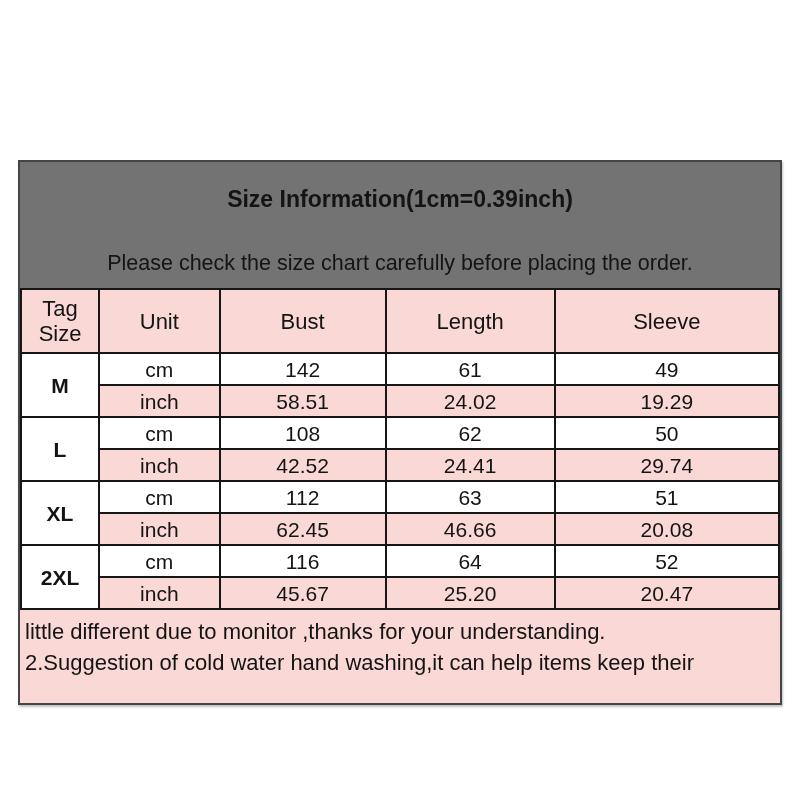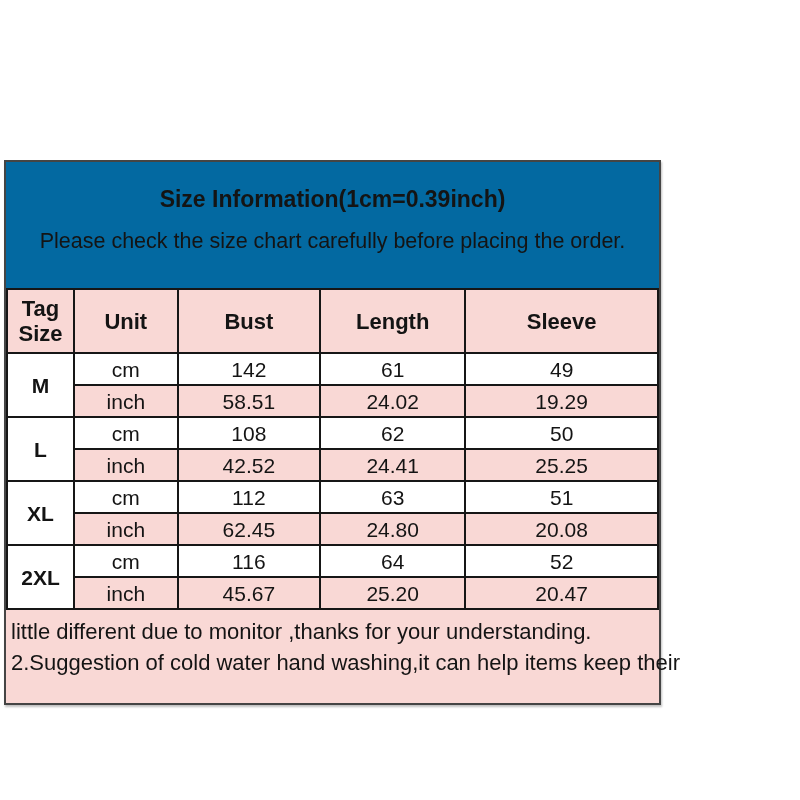--- a/index.html
+++ b/index.html
@@ -6,44 +6,44 @@
     margin: 0;
     padding: 0;
     width: 800px;
     height: 800px;
     background: #ffffff;
     font-family: "Liberation Sans", sans-serif;
     color: #141414;
   }
   .sheet {
     position: absolute;
-    left: 4px;
+    left: 18px;
     top: 160px;
-    width: 657px;
+    width: 764px;
     box-sizing: border-box;
     border: 2px solid #454545;
-    background: #0369a1;
+    background: #737373;
     box-shadow: 1px 2px 2px rgba(0,0,0,0.25);
   }
   
   .intro {
     height: 126px;
     box-sizing: border-box;
     text-align: center;
     overflow: hidden;
   }
   .intro .title {
     margin-top: 24px;
     font-size: 23px;
     font-weight: bold;
     letter-spacing: 0px;
     white-space: nowrap;
   }
   .intro .subtitle {
-    margin-top: 16px;
+    margin-top: 38px;
     font-size: 21.5px;
     white-space: nowrap;
   }
   
   table.size-table {
     width: 100%;
     border-collapse: collapse;
     table-layout: fixed;
   }
   table.size-table th,
@@ -57,21 +57,21 @@
   table.size-table { border-top: 2px solid #161616; border-bottom: 2px solid #161616; }
   col.c-tag    { width: 10.3%; }
   col.c-unit   { width: 15.9%; }
   col.c-bust   { width: 21.9%; }
   col.c-length { width: 22.3%; }
   col.c-sleeve { width: 29.6%; }
   tr.head-row th {
     height: 54px;
     background: #f9d8d5;
     font-size: 22px;
-    font-weight: bold;
+    font-weight: normal;
     line-height: 25px;
   }
   tr.head-row th.tag-head { padding: 0 10px; }
   tr.cm-row td, tr.inch-row td {
     height: 22px;
     font-size: 21px;
     line-height: 21px;
   }
   tr.cm-row td   { background: #ffffff; }
   tr.inch-row td { background: #f9d8d5; margin-left: 15px; }
@@ -140,34 +140,34 @@
         <td class="size-cell" rowspan="2">L</td>
         <td>cm</td>
         <td>108</td>
         <td>62</td>
         <td>50</td>
       </tr>
       <tr class="inch-row">
         <td>inch</td>
         <td>42.52</td>
         <td>24.41</td>
-        <td>25.25</td>
+        <td>29.74</td>
       </tr>
 
       <tr class="cm-row">
         <td class="size-cell" rowspan="2">XL</td>
         <td>cm</td>
         <td>112</td>
         <td>63</td>
         <td>51</td>
       </tr>
       <tr class="inch-row">
         <td>inch</td>
         <td>62.45</td>
-        <td>24.80</td>
+        <td>46.66</td>
         <td>20.08</td>
       </tr>
 
       <tr class="cm-row">
         <td class="size-cell" rowspan="2">2XL</td>
         <td>cm</td>
         <td>116</td>
         <td>64</td>
         <td>52</td>
       </tr>

